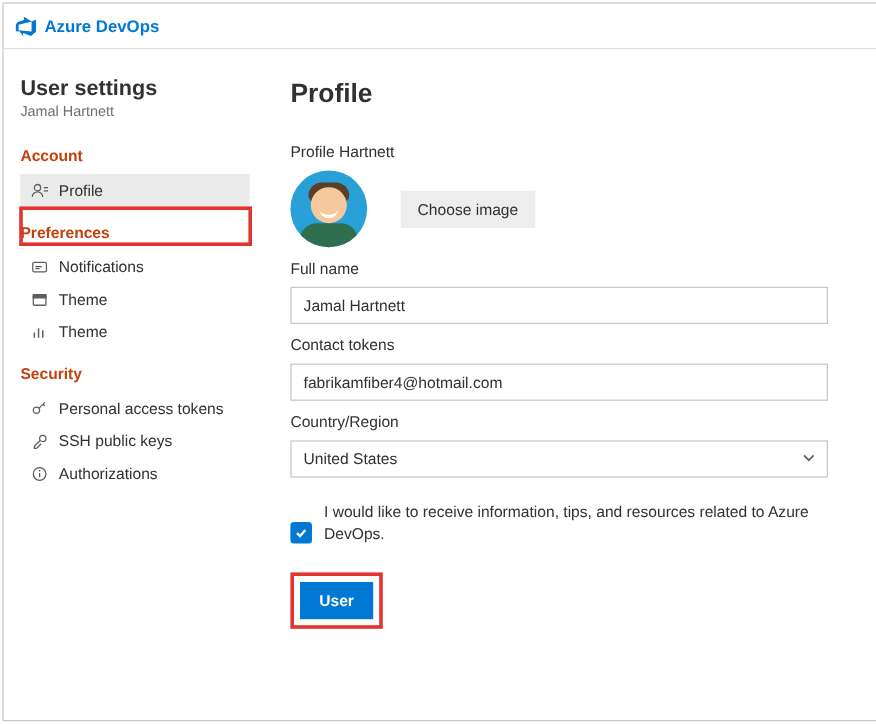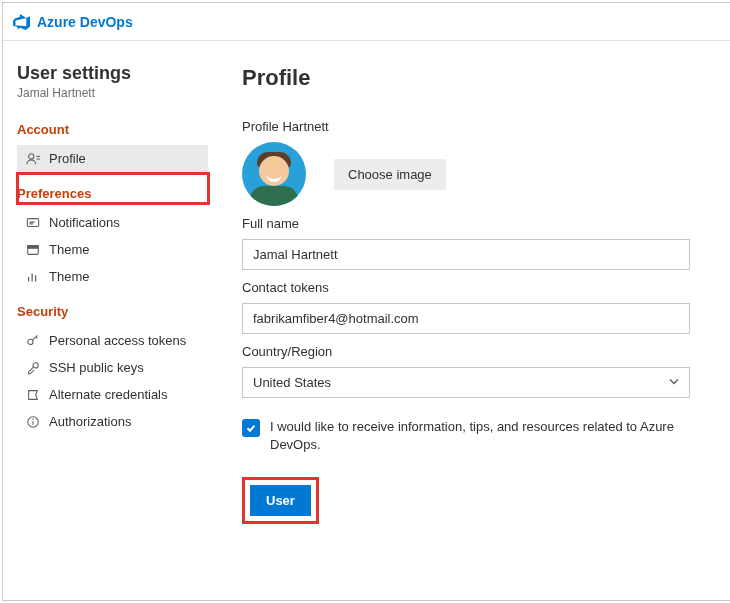--- a/index.html
+++ b/index.html
@@ -102,21 +102,21 @@
     font-family:inherit;
     color:#323130;
     background:#fff;
   }
   .select-wrap { position:relative; width:448px; }
   .select-wrap .chev {
     position:absolute; right:10px; top:50%; transform:translateY(-50%);
     pointer-events:none; color:#605e5c;
   }
   .check-row {
-    display:flex; align-items:flex-start; gap:10px;
+    display:flex; align-items:flex-end; gap:10px;
     margin: 20px 0 24px 0; width:448px;
   }
   .checkbox {
     width:18px; height:18px; border-radius:3px;
     background:#0078d4; display:flex; align-items:center; justify-content:center;
     flex-shrink:0; margin-top:1px;
     position: relative;
   }
   .checkbox input {
     position:absolute; opacity:0; width:100%; height:100%; margin:0; cursor:pointer;
@@ -204,28 +204,20 @@
           <span>Personal access tokens</span>
         </li>
         <li>
           <span class="ico">
             <svg width="14" height="14" viewBox="0 0 16 16" fill="none" stroke="currentColor" stroke-width="1.2">
                 <circle cx="11" cy="5" r="3"></circle>
                 <path d="M8.5 7 3 12.5v2h2L9.5 10"></path>
               </svg>
           </span>
           <span>SSH public keys</span>
-        </li>
-        <li>
-          <span class="ico">
-            <svg width="14" height="14" viewBox="0 0 16 16" fill="none" stroke="currentColor" stroke-width="1.2">
-                <path d="M3 3h10l-2 5 2 5H3z"></path>
-              </svg>
-          </span>
-          <span>Alternate credentials</span>
         </li>
         <li>
           <span class="ico">
             <svg width="14" height="14" viewBox="0 0 16 16" fill="none" stroke="currentColor" stroke-width="1.2">
                 <circle cx="8" cy="8" r="6"></circle>
                 <line x1="8" y1="7" x2="8" y2="11"></line>
                 <circle cx="8" cy="4.8" r="0.8" fill="currentColor" stroke="none"></circle>
               </svg>
           </span>
           <span>Authorizations</span>

